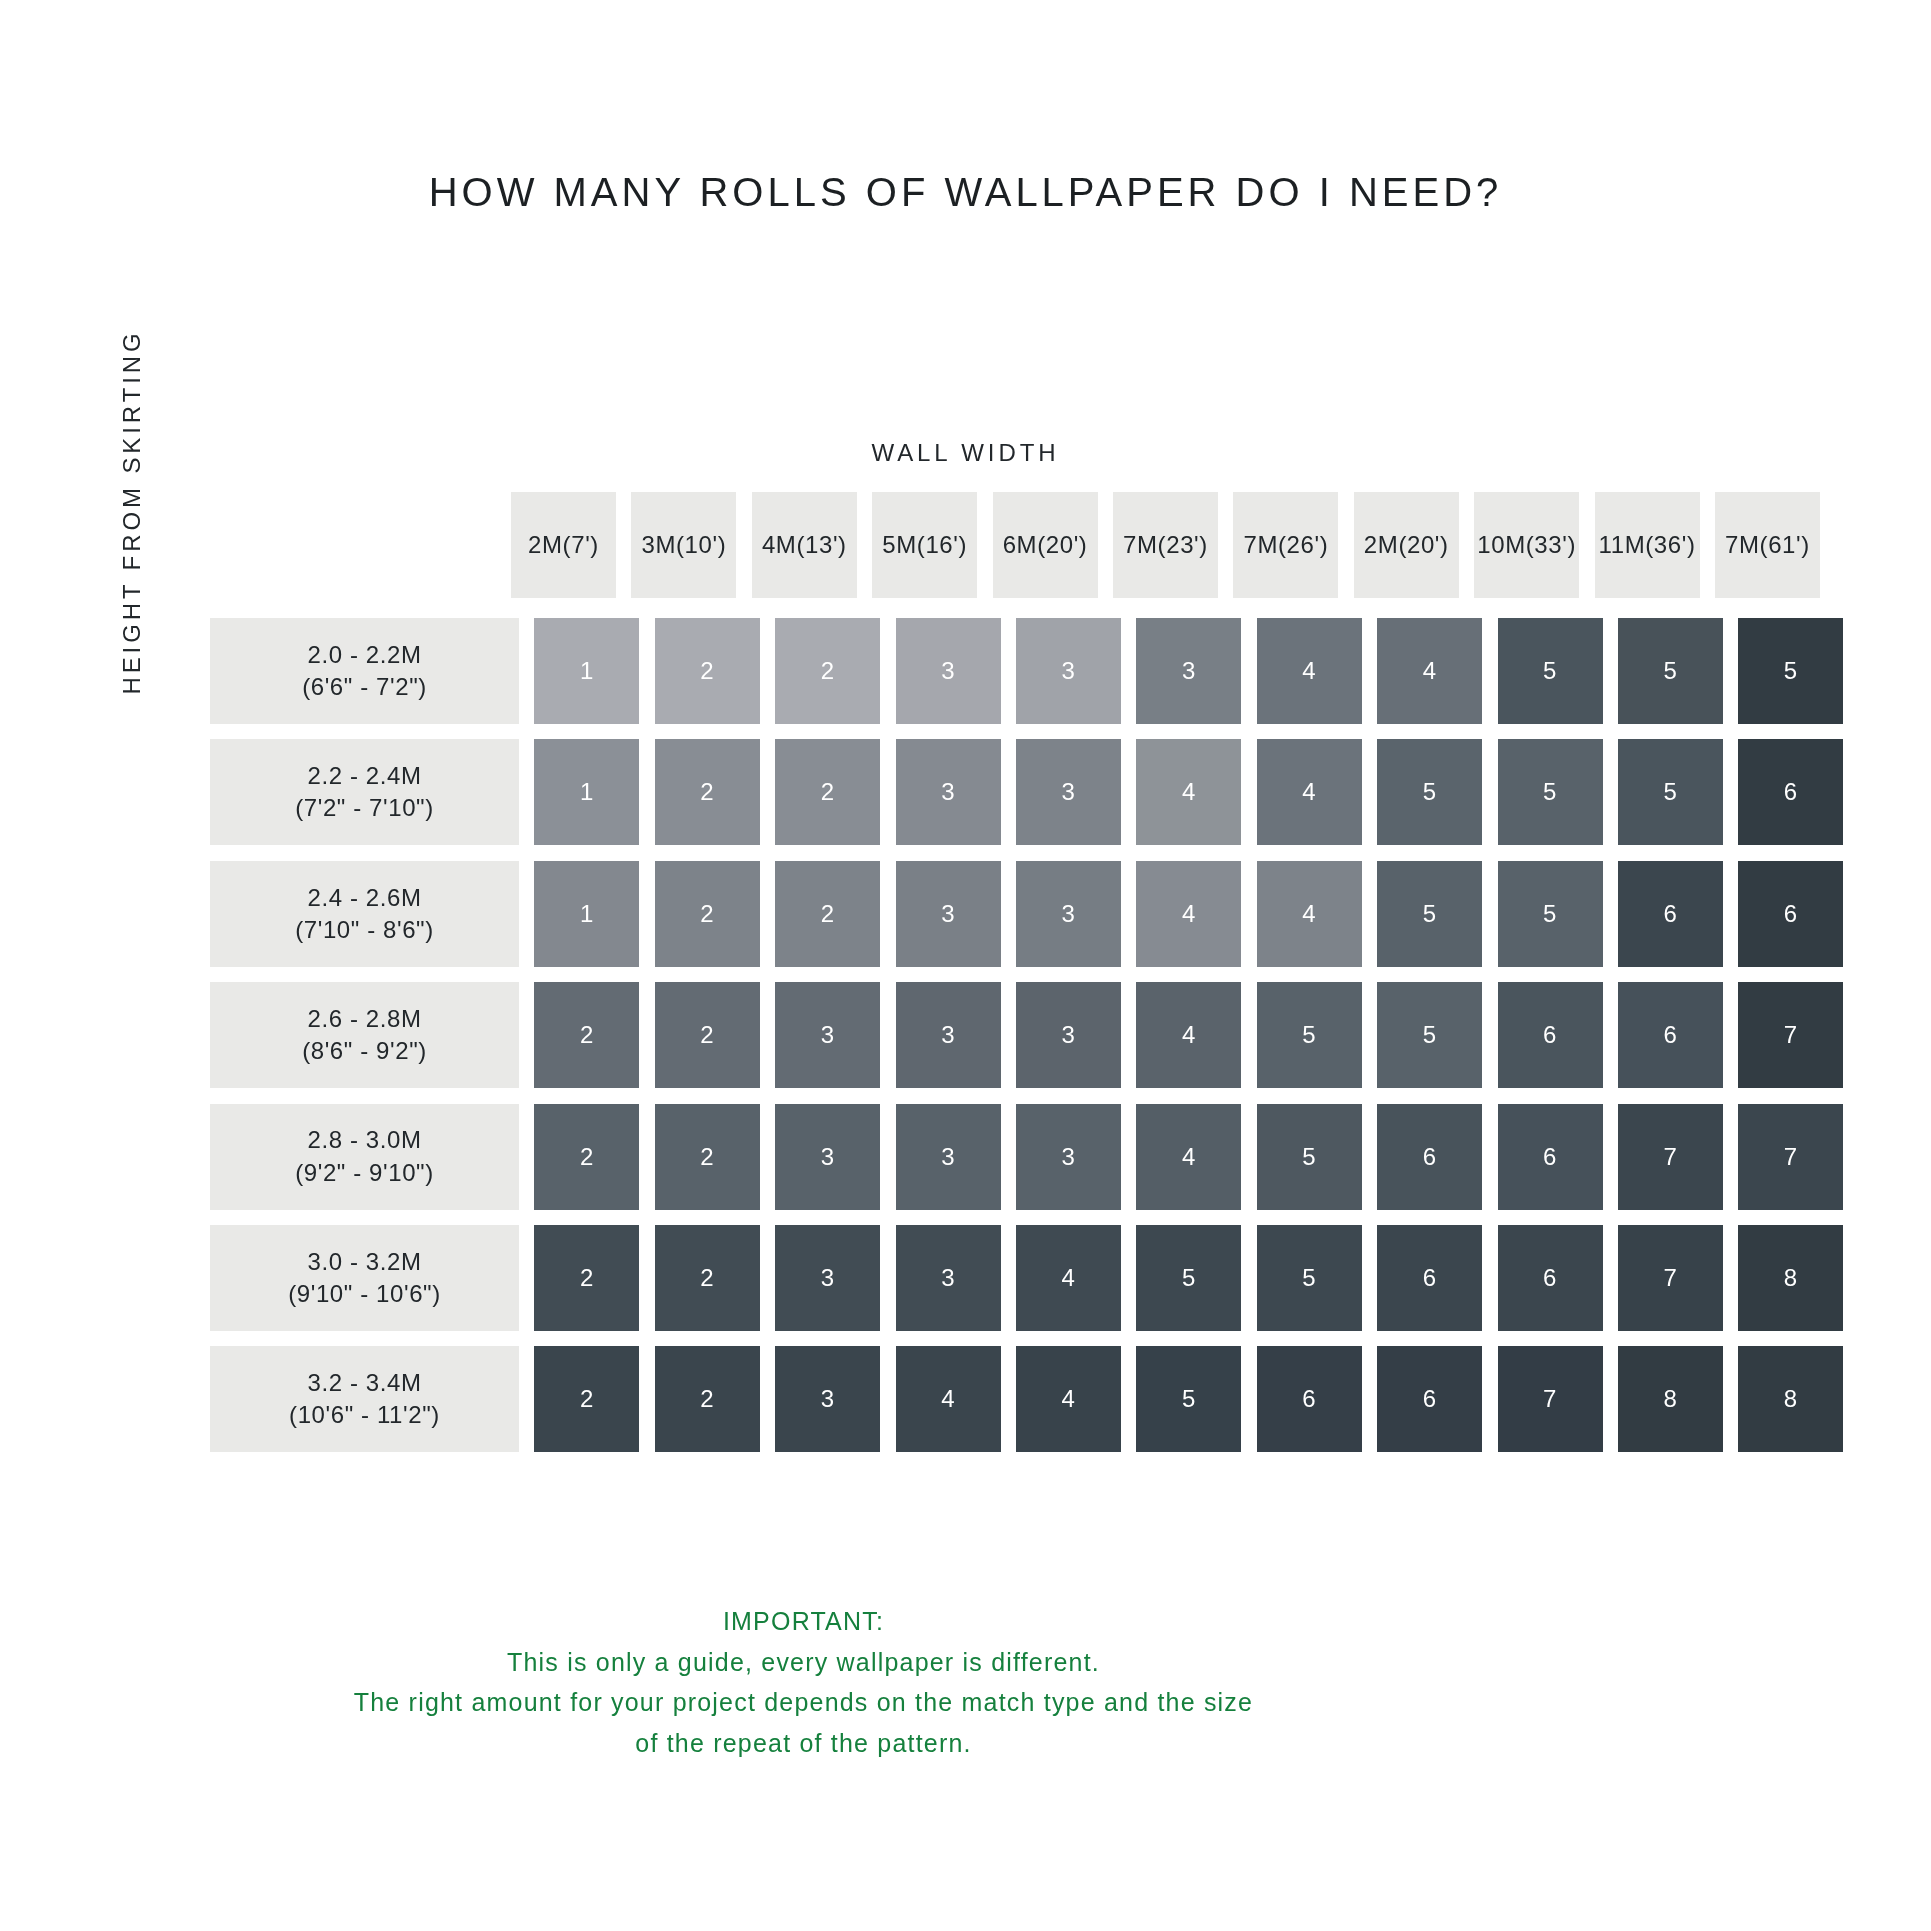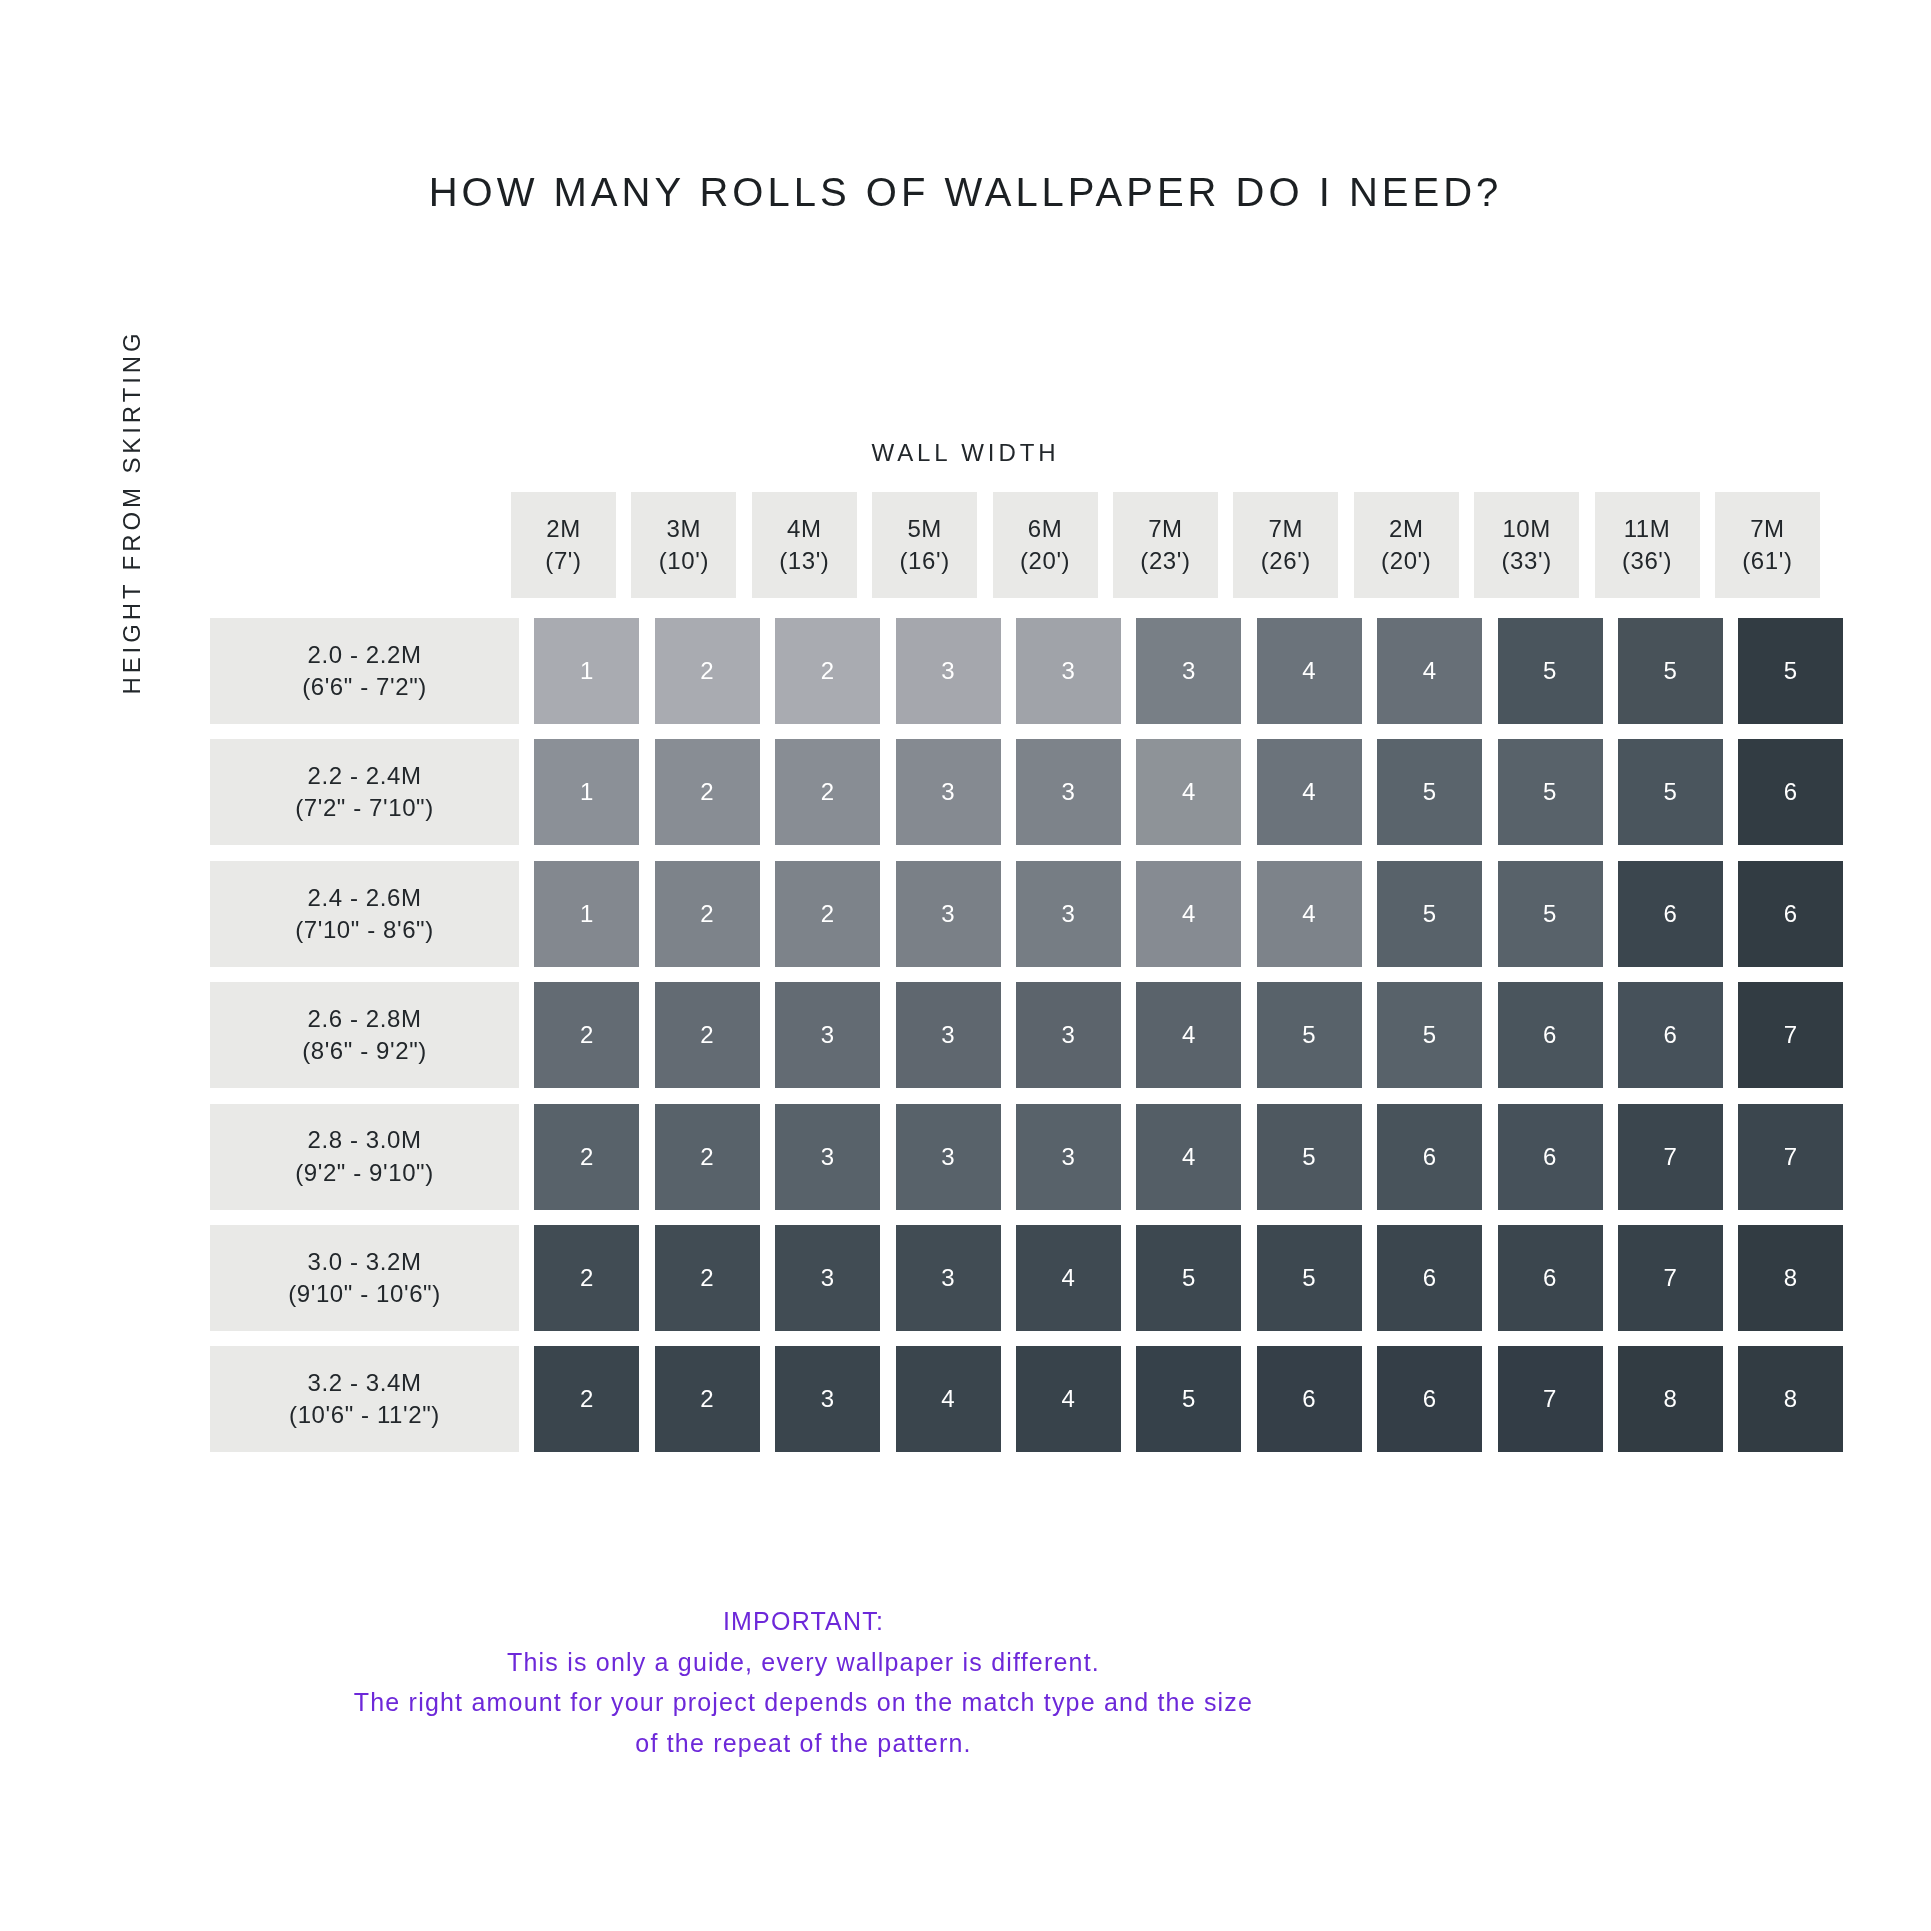--- a/index.html
+++ b/index.html
@@ -71,21 +71,21 @@
     left: 321px;
     top: 0;
     display: flex;
     gap: 15.4px;
   }
   .col-header {
     width: 105px;
     height: 106px;
     background: #e9e9e7;
     display: flex;
-    flex-direction: column;
+    flex-direction: row;
     align-items: center;
     justify-content: center;
     font-size: 24px;
     letter-spacing: 0.6px;
     color: #22272b;
     line-height: 1.32;
   }
 
   .rows {
     position: absolute;
@@ -124,21 +124,21 @@
   }
 
   .footer {
     position: absolute;
     left: 0;
     top: 1601px;
     width: 1607px;
     text-align: center;
     font-size: 25px;
     letter-spacing: 1.2px;
-    color: #6d28d9;
+    color: #15803d;
     line-height: 1.62;
   }
   .footer .imp {
     display: block;
   }
 </style>
 </head>
 <body>
 
 <div class="page">

